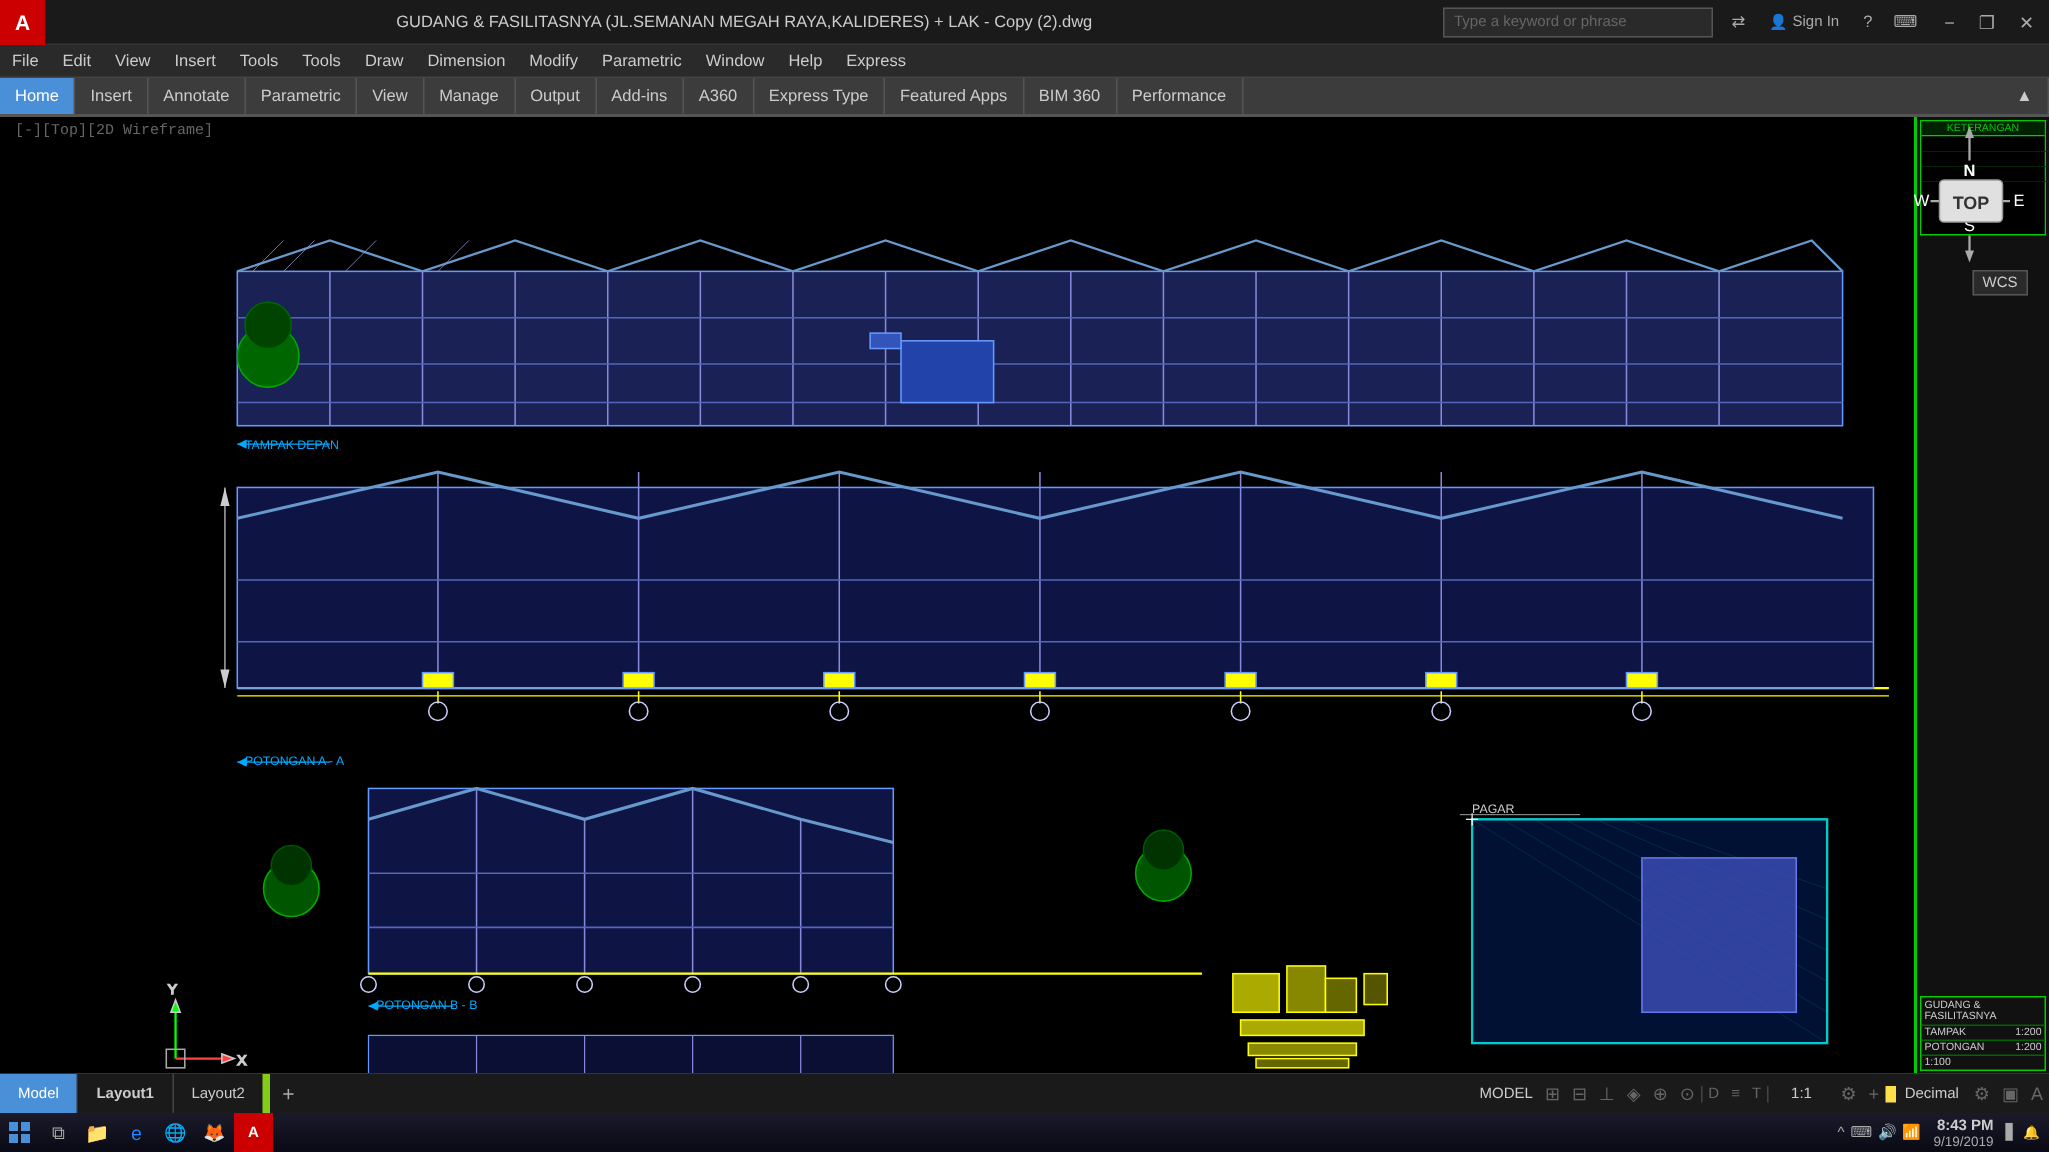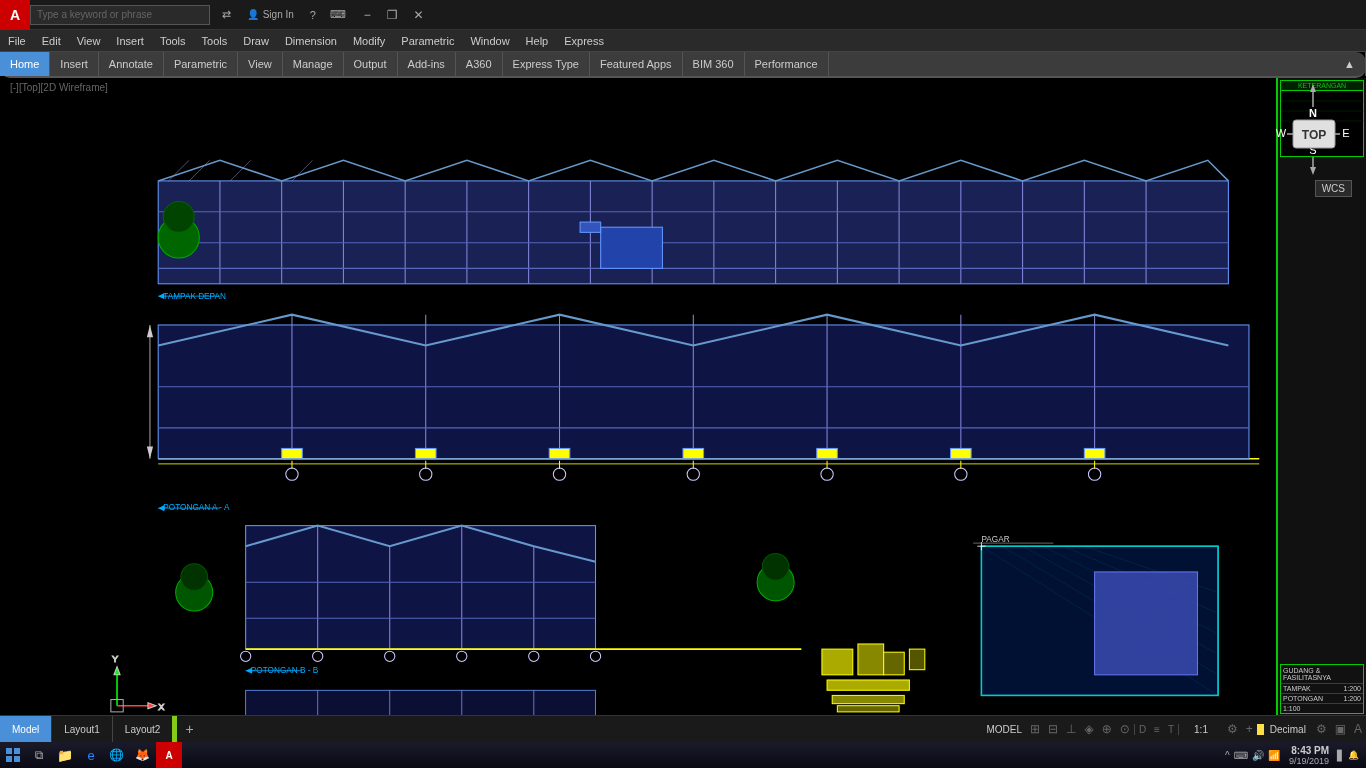--- a/index.html
+++ b/index.html
@@ -74,21 +74,20 @@
       white-space: nowrap;
     }
 
     
     #ribbon {
       height: 26px;
       background: #3c3c3c;
       display: flex;
       align-items: flex-start;
       border-bottom: 2px solid #555;
-      border-radius: 10px;
     }
     #ribbon .ribbon-tab {
       padding: 0 10px;
       height: 100%;
       display: flex; align-items: center;
       font-size: 11px;
       color: #ccc;
       cursor: pointer;
       white-space: nowrap;
       border-right: 1px solid #555;
@@ -116,20 +115,21 @@
       display: flex;
       position: relative;
       height: calc(768px - 30px - 22px - 26px - 52px);
     }
   </style>
 </head>
 <body>
 
 <div id="titlebar">
   <div class="app-icon">A</div>
+  <div class="title-text">GUDANG &amp; FASILITASNYA (JL.SEMANAN MEGAH RAYA,KALIDERES) + LAK - Copy (2).dwg</div>
   <div class="title-search">
     <span style="color:#666;font-size:10px;">Type a keyword or phrase</span>
   </div>
   <div style="display:flex;align-items:center;gap:6px;padding:0 8px;">
     <button class="icon-btn">⇄</button>
     <button class="sign-in-btn">
       <span>👤</span>
       <span>Sign In</span>
     </button>
     <button class="icon-btn">?</button>
@@ -175,21 +175,21 @@
   <div style="flex:1;"></div>
   <div class="ribbon-tab">▲</div>
 </div>
 
 <div id="main-layout">
 
   <div id="quickcalc">QuickCalc</div>
 
   <div style="position:relative;flex:1;background:#000;overflow:hidden;">
 
-    <div style="position:absolute;top:4px;left:10px;color:#666;font-size:10px;z-index:10;">[-][Top][2D Wireframe]</div>
+    <div style="position:absolute;top:4px;left:10px;color:#666;font-size:10px;z-index:10;font-family:Liberation Mono, monospace;">[-][Top][2D Wireframe]</div>
 
     <div style="position:absolute;top:4px;right:10px;z-index:20;">
       <svg width="85" height="95" viewBox="0 0 85 95">
 
         <line x1="42" y1="5" x2="42" y2="25" stroke="#aaa" stroke-width="1.5"></line>
         <polygon points="42,2 39,10 45,10" fill="#aaa"></polygon>
         <text x="42" y="35" text-anchor="middle" fill="#fff" font-size="11" font-weight="bold">N</text>
 
         <line x1="42" y1="75" x2="42" y2="90" stroke="#aaa" stroke-width="1.5"></line>
         <polygon points="42,93 39,85 45,85" fill="#aaa"></polygon>
@@ -429,21 +429,21 @@
         </div>
       </div>
     </div>
 
   </div>
 </div>
 
 <div style="position:fixed;bottom:26px;left:0;right:0;background:#1a1a1a;border-top:1px solid #333;">
   <div style="display:flex;align-items:center;height:26px;">
     <div style="display:flex;align-items:center;padding:0 12px;height:100%;background:#4a90d9;color:#fff;font-size:10px;cursor:pointer;border-right:1px solid #333;">Model</div>
-    <div style="display:flex;align-items:center;padding:0 12px;height:100%;color:#ccc;font-size:10px;cursor:pointer;border-right:1px solid #444;">Layout1</div>
+    <div style="display:flex;align-items:center;padding:0 12px;height:100%;color:#ccc;font-size:10px;cursor:pointer;border-right:1px solid #444;font-weight:bold;">Layout1</div>
     <div style="display:flex;align-items:center;padding:0 12px;height:100%;color:#ccc;font-size:10px;cursor:pointer;border-right:5px solid #84cc16;">Layout2</div>
     <div style="display:flex;align-items:center;padding:0 8px;height:100%;color:#aaa;font-size:14px;cursor:pointer;">+</div>
     <div style="flex:1;"></div>
 
     <div style="display:flex;align-items:center;height:100%;">
       <span style="padding:0 4px;color:#ccc;font-size:10px;cursor:pointer;">MODEL</span>
       <span style="padding:0 4px;color:#666;font-size:12px;cursor:pointer;">⊞</span>
       <span style="padding:0 4px;color:#666;font-size:12px;cursor:pointer;">⊟</span>
       <span style="padding:0 4px;color:#666;font-size:12px;cursor:pointer;">⊥</span>
       <span style="padding:0 4px;color:#666;font-size:12px;cursor:pointer;">◈</span>

